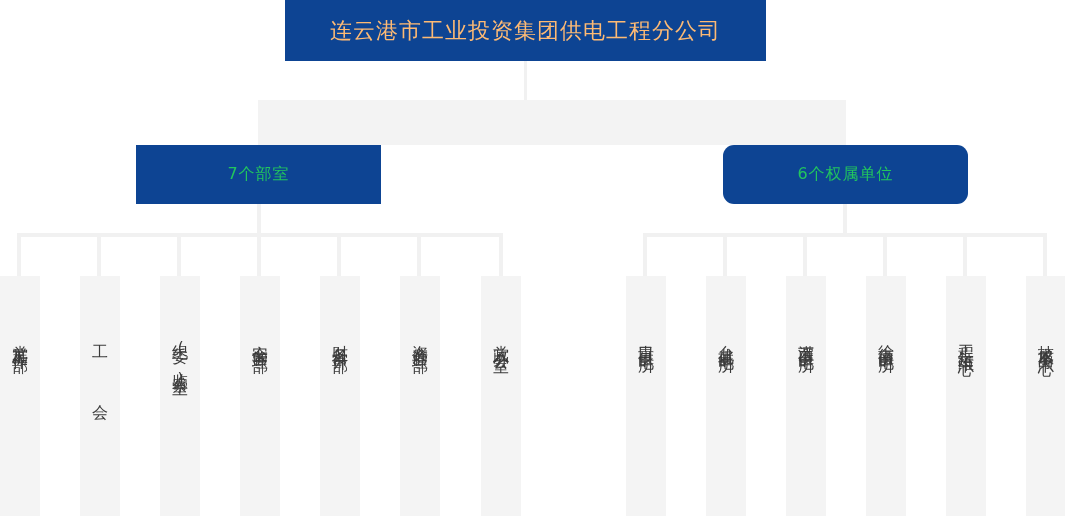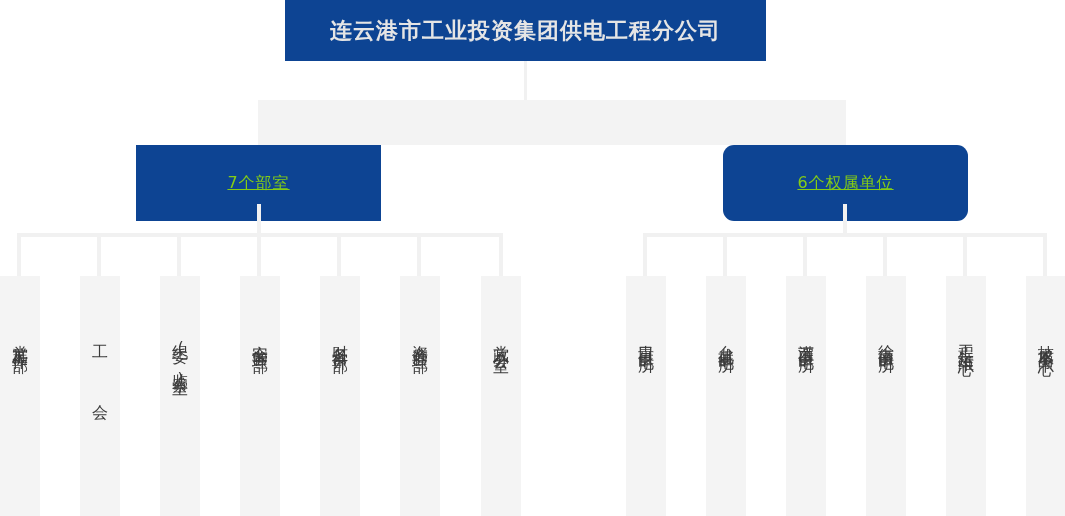--- a/index.html
+++ b/index.html
@@ -19,45 +19,44 @@
   }
 
   
   .node-root {
     position: absolute;
     left: 285px;
     top: 0px;
     width: 481px;
     height: 61px;
     background: #0d4493;
-    color: #e5e5e5;
+    color: #fdba74;
     display: flex;
     align-items: center;
     justify-content: center;
     font-size: 22px;
-    font-weight: bold;
+    font-weight: normal;
     letter-spacing: 1px;
     box-sizing: border-box;
   }
 
   
   .node-l2 {
     position: absolute;
     top: 145px;
     width: 245px;
-    height: 76px;
+    height: 59px;
     background: #0d4493;
-    color: #84cc16;
+    color: #22c55e;
     display: flex;
     align-items: center;
     justify-content: center;
     font-size: 16px;
     letter-spacing: 1px;
     box-sizing: border-box;
-    text-decoration: underline;
   }
   .node-l2.left  { left: 136px; }
   .node-l2.right { left: 723px; border-radius: 11px; }
 
   
   .conn-root-stem {
     position: absolute;
     left: 524px;
     top: 61px;
     width: 3px;

